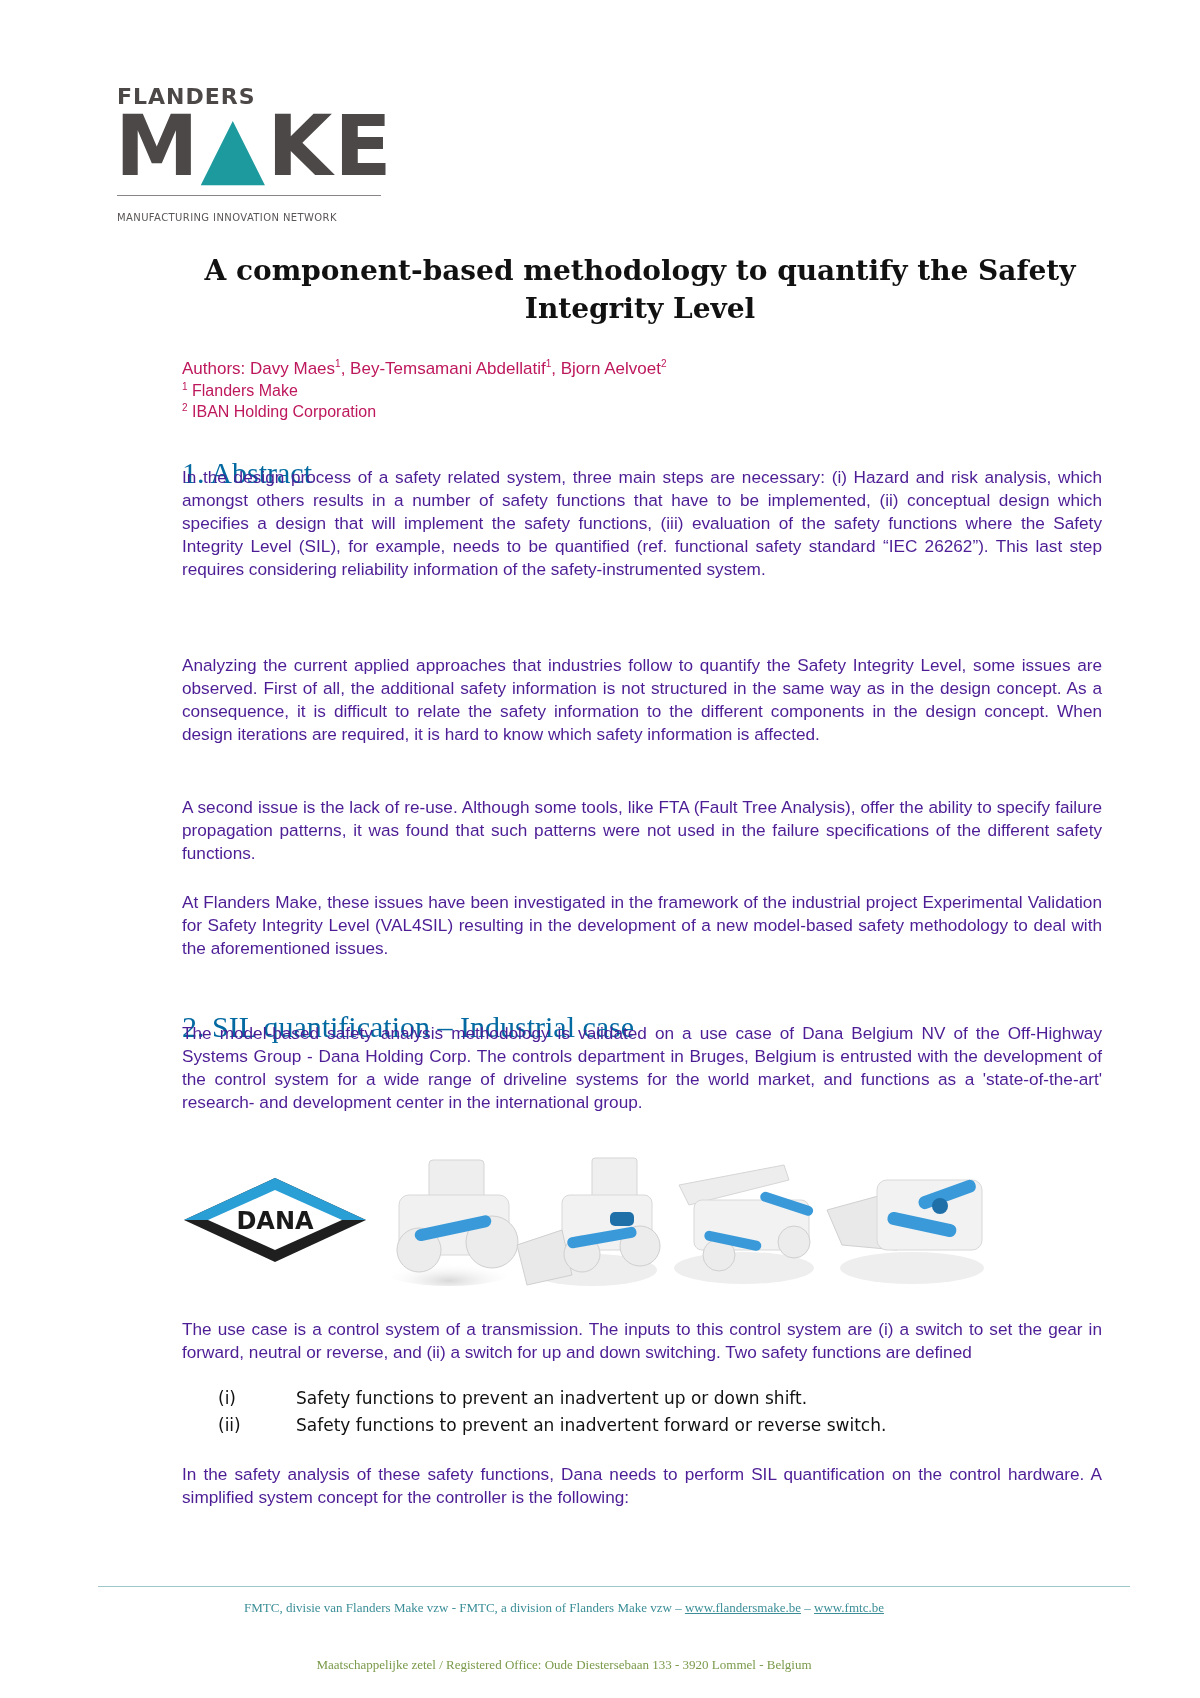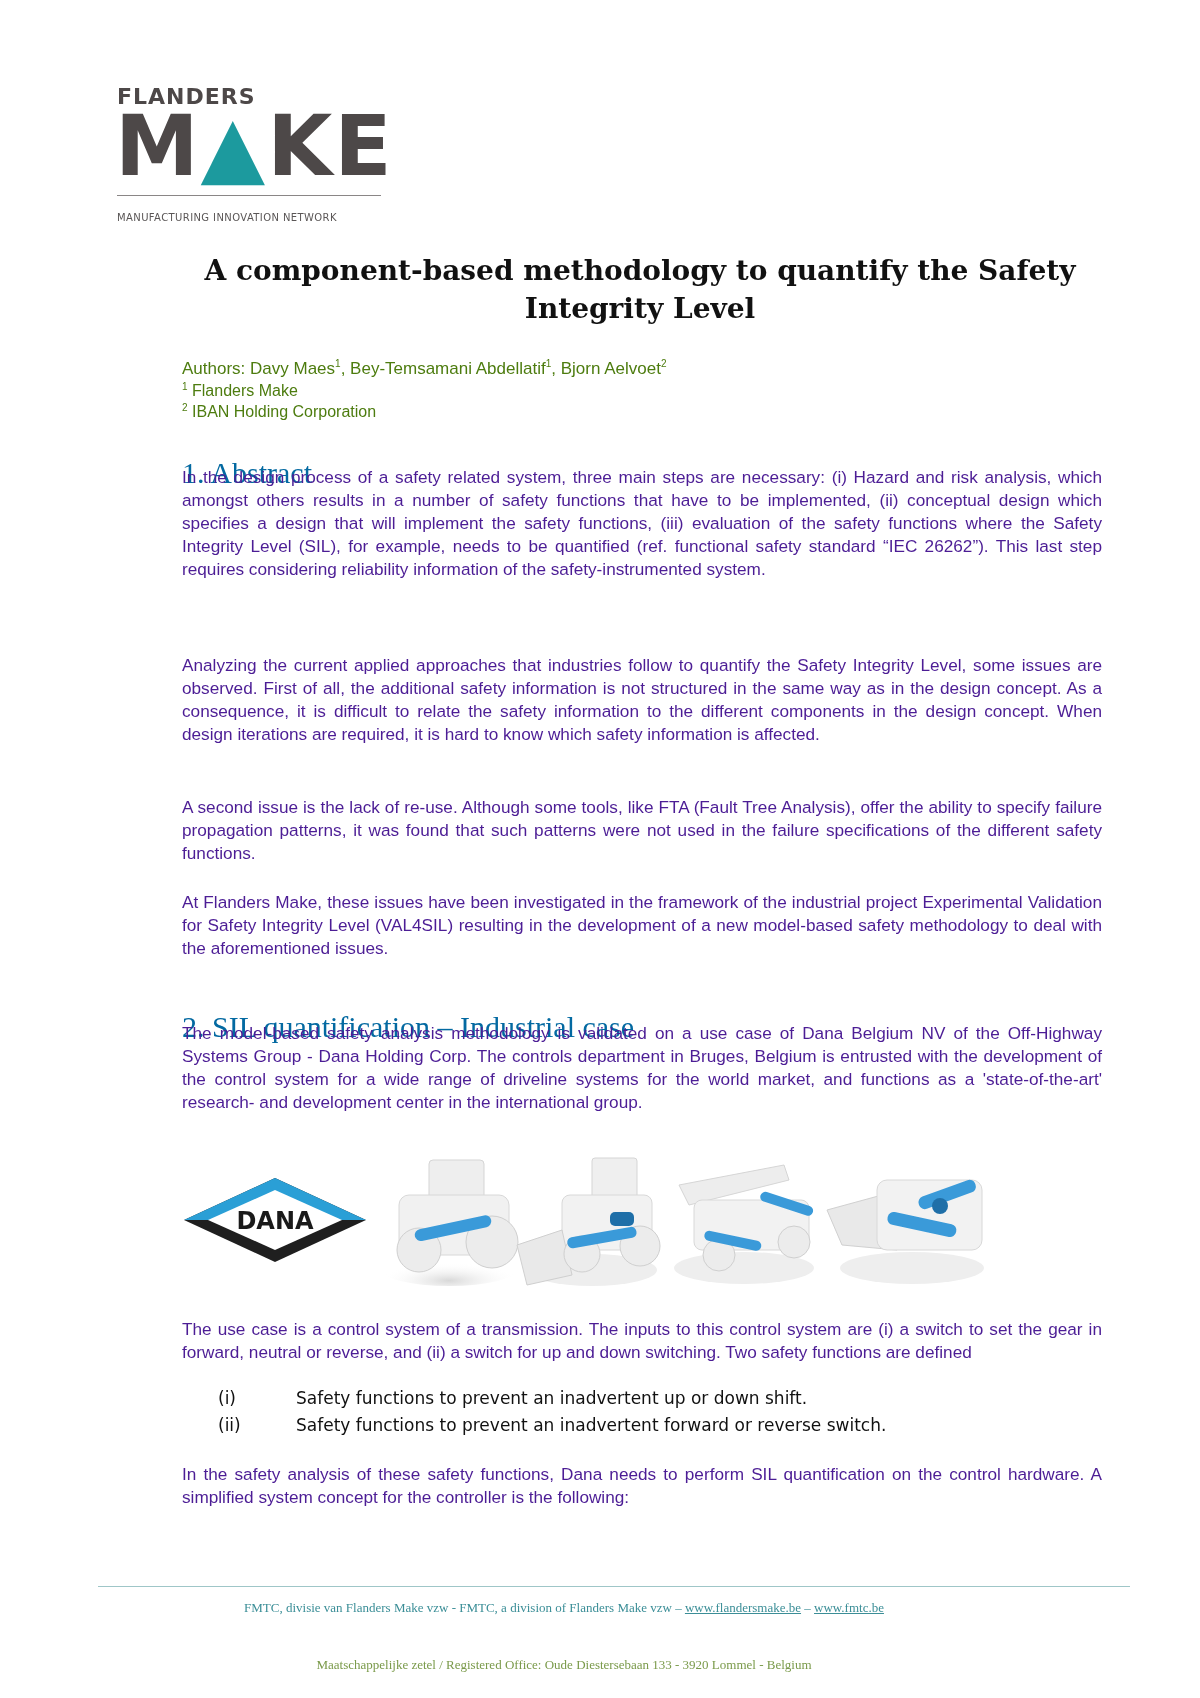--- a/index.html
+++ b/index.html
@@ -11,21 +11,21 @@
     .logo-flanders { position: absolute; left: 0; top: 0; font-family: "DejaVu Sans", sans-serif; font-size: 22px; font-weight: bold; letter-spacing: 1px; color: #4d4848; }
     .logo-make { position: absolute; left: -2px; top: 20px; font-family: "DejaVu Sans", sans-serif; font-size: 84px; font-weight: bold; color: #4d4848; letter-spacing: 2px; line-height: 1; }
     .logo-make .tri { color: #1c9a9e; }
     .logo-rule { position: absolute; left: 0; top: 111px; width: 264px; height: 1px; background: #8a8686; }
     .logo-tagline { position: absolute; left: 0; top: 128px; font-family: "DejaVu Sans", sans-serif; font-size: 10px; letter-spacing: 0.4px; color: #5a5656; white-space: nowrap; }
 
     
     .title { position: absolute; left: 180px; top: 252px; width: 920px; text-align: center; font-family: "DejaVu Serif", serif; font-weight: bold; font-size: 28px; line-height: 38px; color: #111; }
 
     
-    .authors { position: absolute; left: 182px; top: 358px; font-family: "Liberation Sans", sans-serif; font-size: 17px; line-height: 22px; color: #4d7c0f; }
+    .authors { position: absolute; left: 182px; top: 358px; font-family: "Liberation Sans", sans-serif; font-size: 17px; line-height: 22px; color: #be185d; }
     .affil { font-size: 16px; line-height: 21px; }
     sup { font-size: 10px; vertical-align: super; line-height: 0; }
 
     
     .h1 { position: absolute; left: 182px; font-family: Liberation Serif, serif; font-size: 30px; color: #0369a1; white-space: nowrap; margin-top: 30px; }
     .para { position: absolute; left: 182px; width: 920px; font-family: "Liberation Sans", sans-serif; font-size: 17.2px; line-height: 23px; text-align: justify; color: #4c1d95; }
     .list { position: absolute; left: 218px; font-family: "DejaVu Sans", sans-serif; font-size: 17px; line-height: 27px; color: #111; }
     .list-row { display: flex; }
     .list-num { width: 78px; }
 

